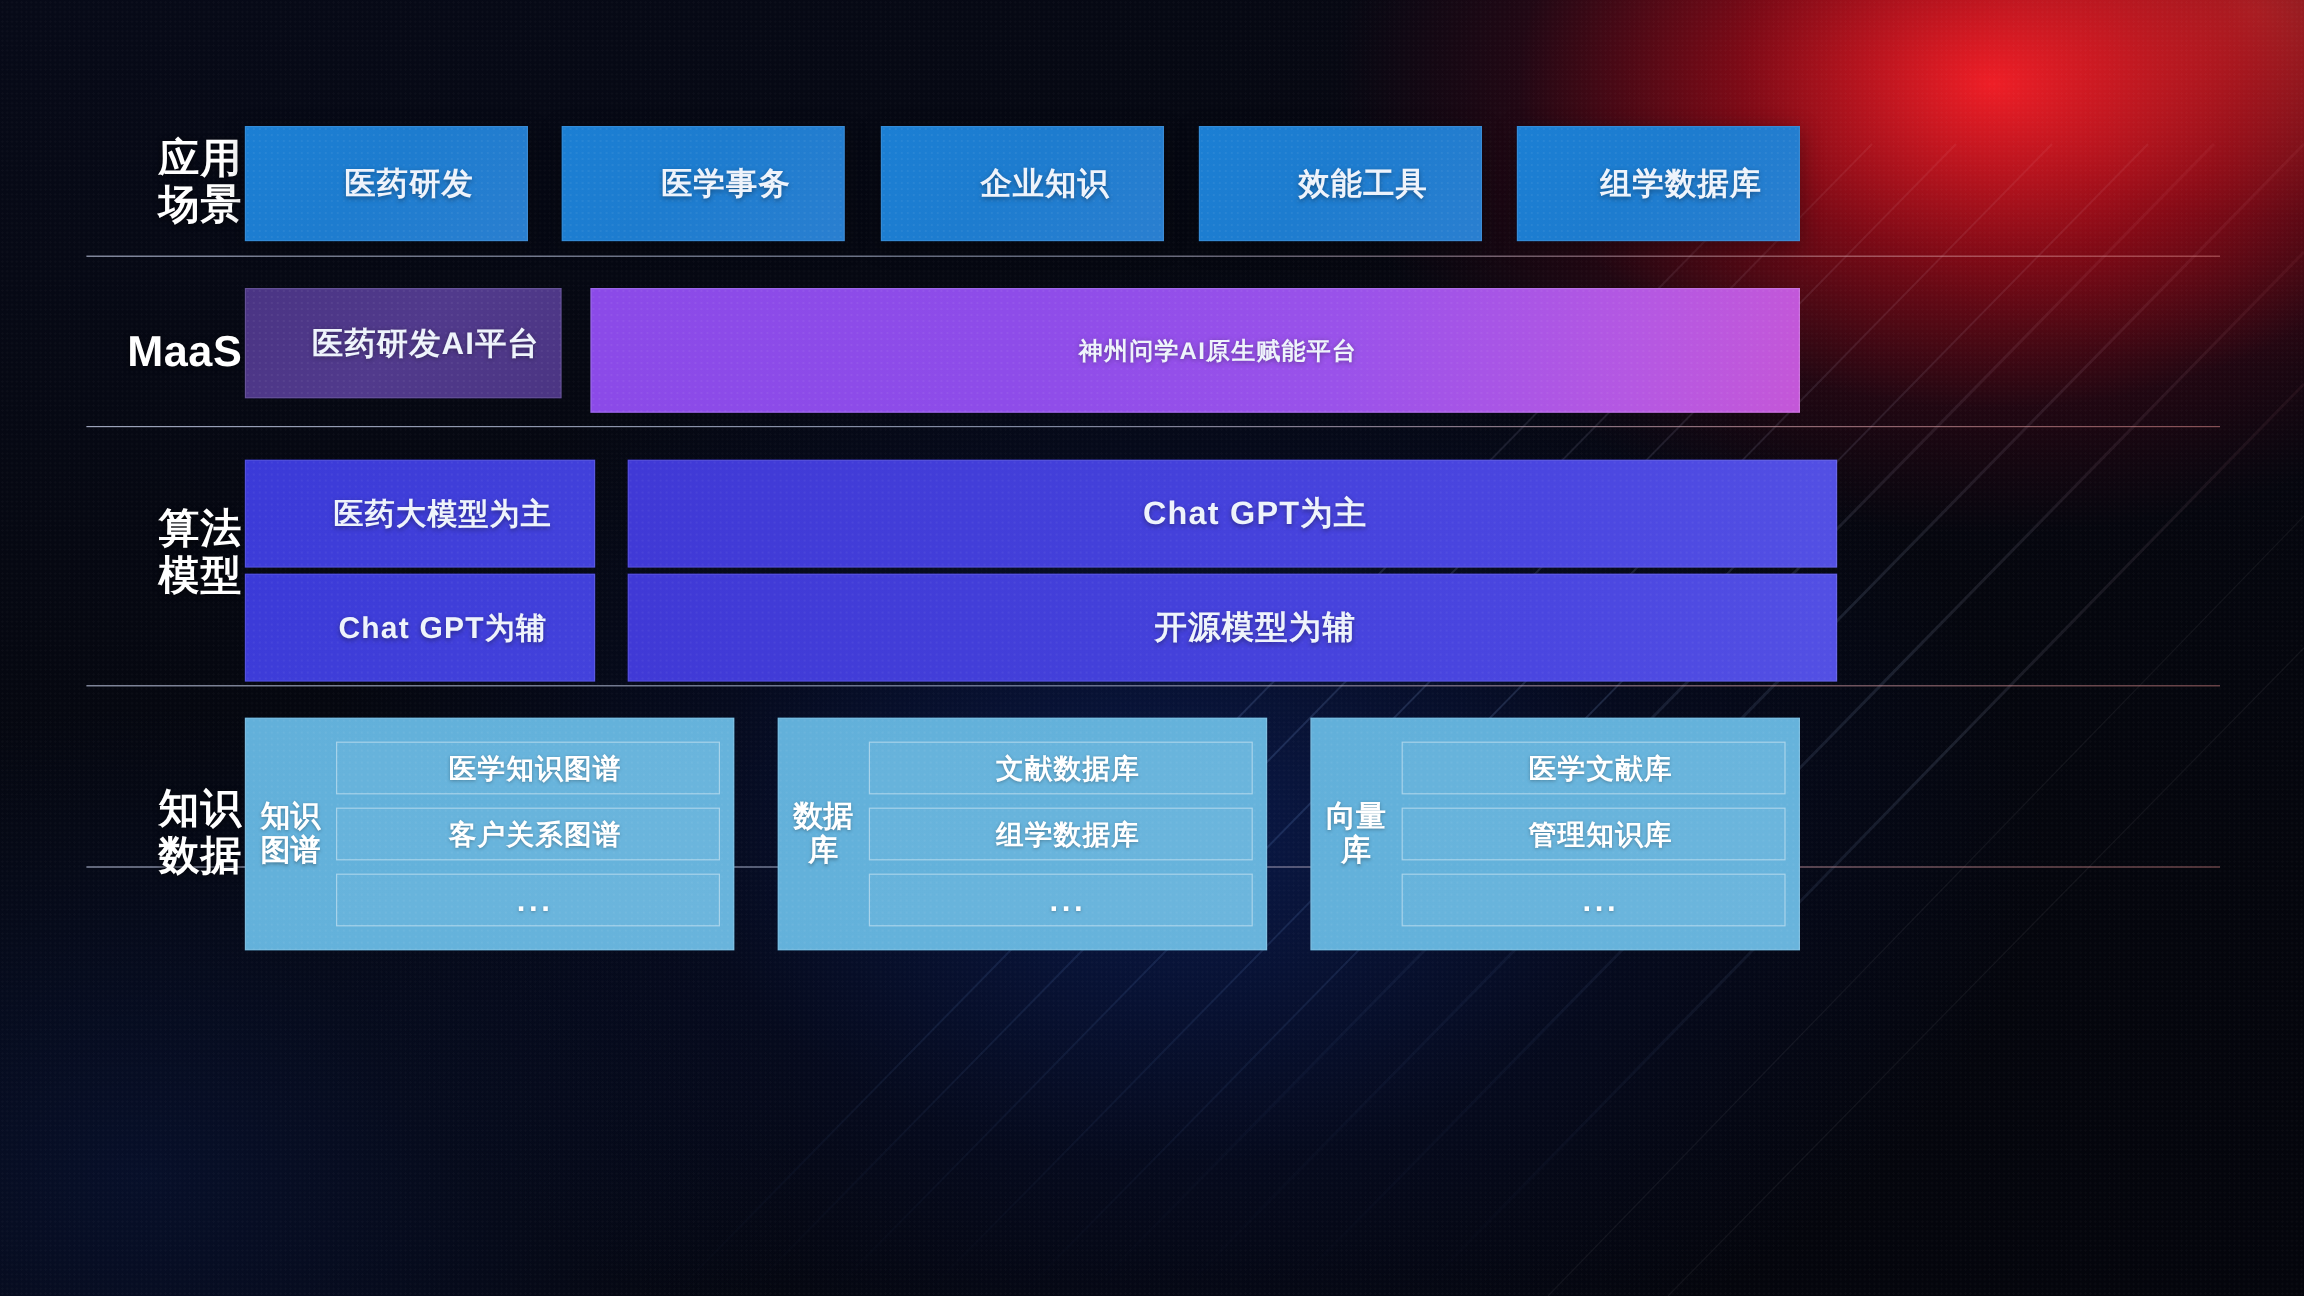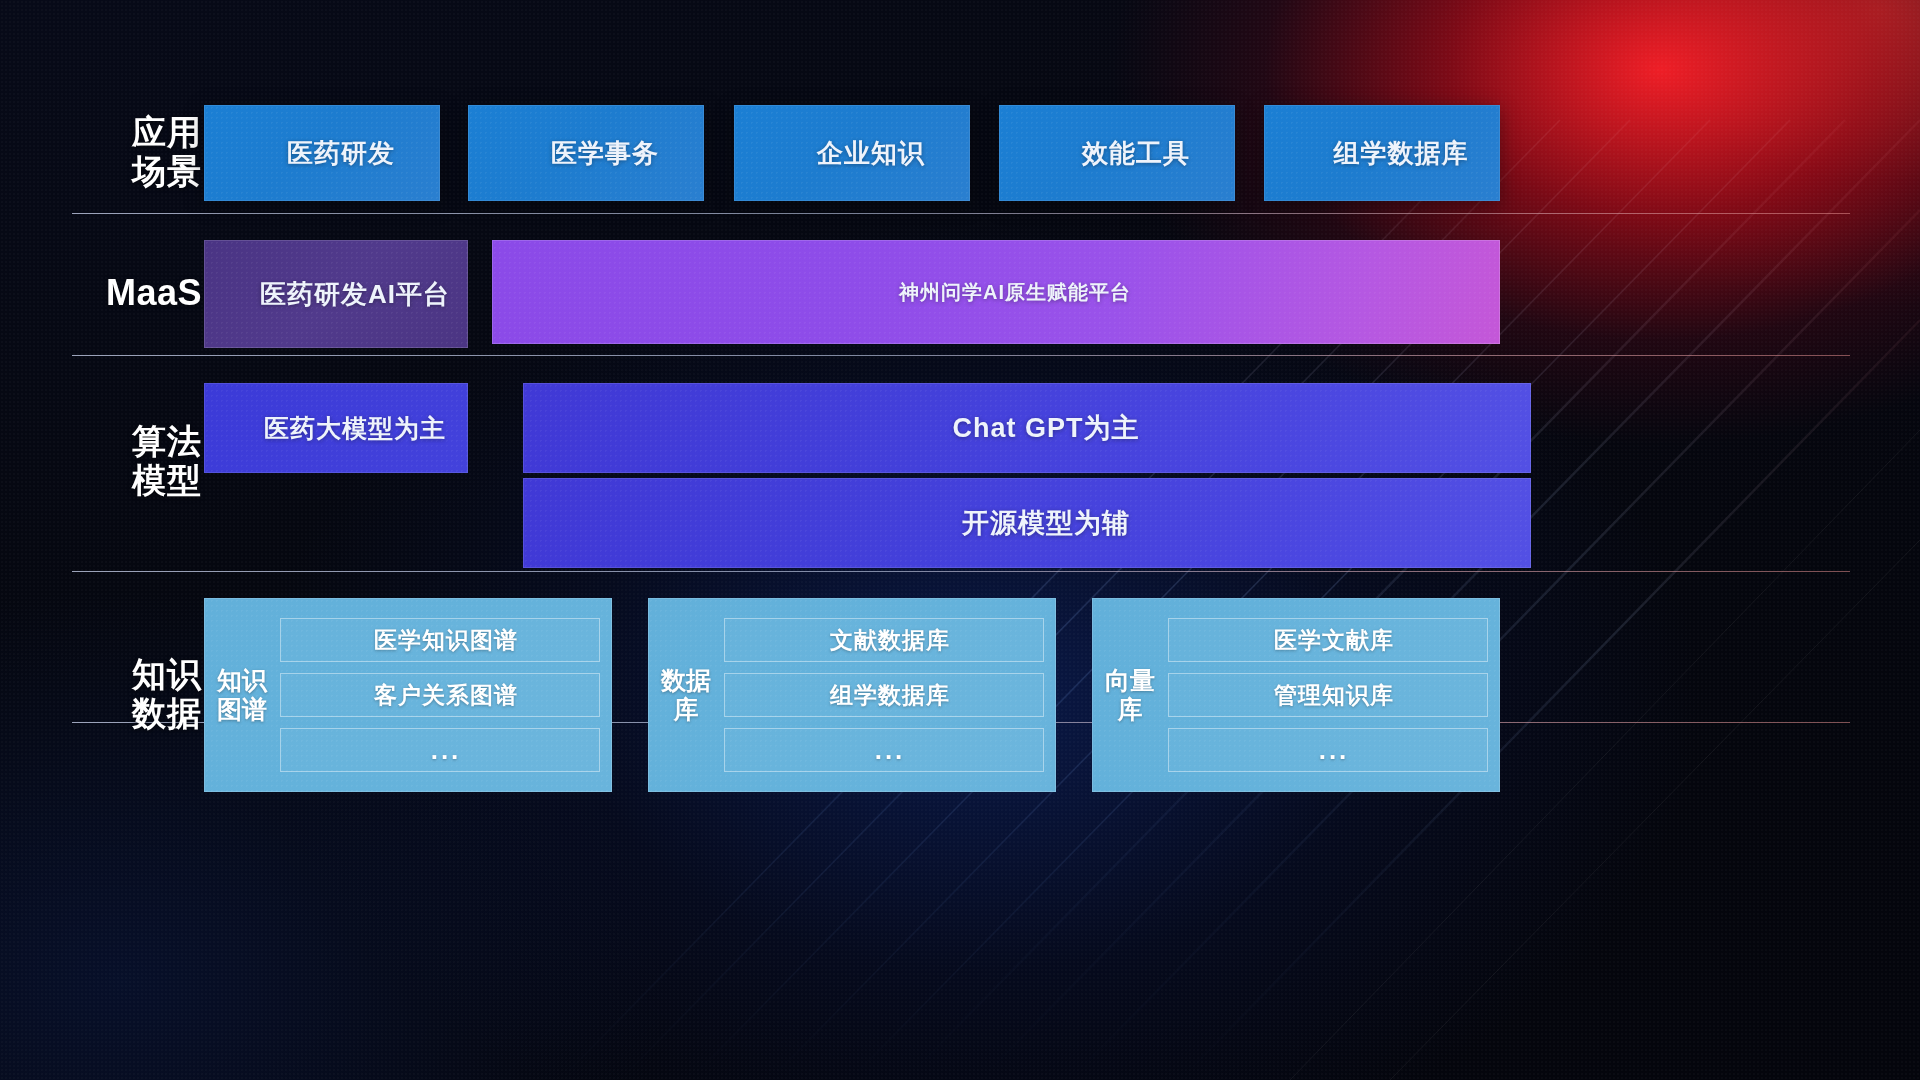--- a/index.html
+++ b/index.html
@@ -103,21 +103,21 @@
     opacity: 0.5;
     pointer-events: none;
   }
 
   
   .maas-left {
     position: absolute;
     left: 204px;
     top: 240px;
     width: 264px;
-    height: 108px;
+    height: 92px;
     display: flex;
     align-items: center;
     justify-content: center;
     background: linear-gradient(135deg, #4a3484 0%, #513a8c 50%, #4b3583 100%);
     box-shadow: inset 0 0 0 1px rgba(255,255,255,0.14);
   }
   .maas-right {
     position: absolute;
     left: 492px;
     top: 240px;
@@ -136,21 +136,21 @@
     background-image: radial-gradient(rgba(255,255,255,0.11) 1px, transparent 1px);
     background-size: 5px 5px;
     opacity: 0.45;
     pointer-events: none;
   }
 
   
   .algo-left {
     position: absolute;
     left: 204px;
-    width: 264px;
+    width: 292px;
     height: 90px;
     display: flex;
     align-items: center;
     justify-content: center;
     background: linear-gradient(135deg, #3b3ad8 0%, #3f3ed9 50%, #4342dc 100%);
     box-shadow: inset 0 0 0 1px rgba(255,255,255,0.12);
   }
   .algo-right {
     position: absolute;
     left: 492px;
@@ -306,20 +306,23 @@
   <div class="rowlabel" style="top:422px">算法
 模型</div>
 
   <div class="algo-left" style="top:383px">
     <span class="boxtext" style="position:relative;z-index:2;font-size:25px">医药大模型为主</span>
   </div>
   <div class="algo-right" style="top:383px">
     <span class="boxtext" style="position:relative;z-index:2;font-size:27px">Chat GPT为主</span>
   </div>
 
+  <div class="algo-left" style="top:478px">
+    <span class="boxtext" style="position:relative;z-index:2;font-size:25px">Chat GPT为辅</span>
+  </div>
   <div class="algo-right" style="top:478px">
     <span class="boxtext" style="position:relative;z-index:2;font-size:27px">开源模型为辅</span>
   </div>
 
   <div class="rowlabel" style="top:655px">知识
 数据</div>
 
   <div class="kpanel" style="left:204px;width:408px">
     <div class="kcat">知识图谱</div>
     <div class="kitems">

